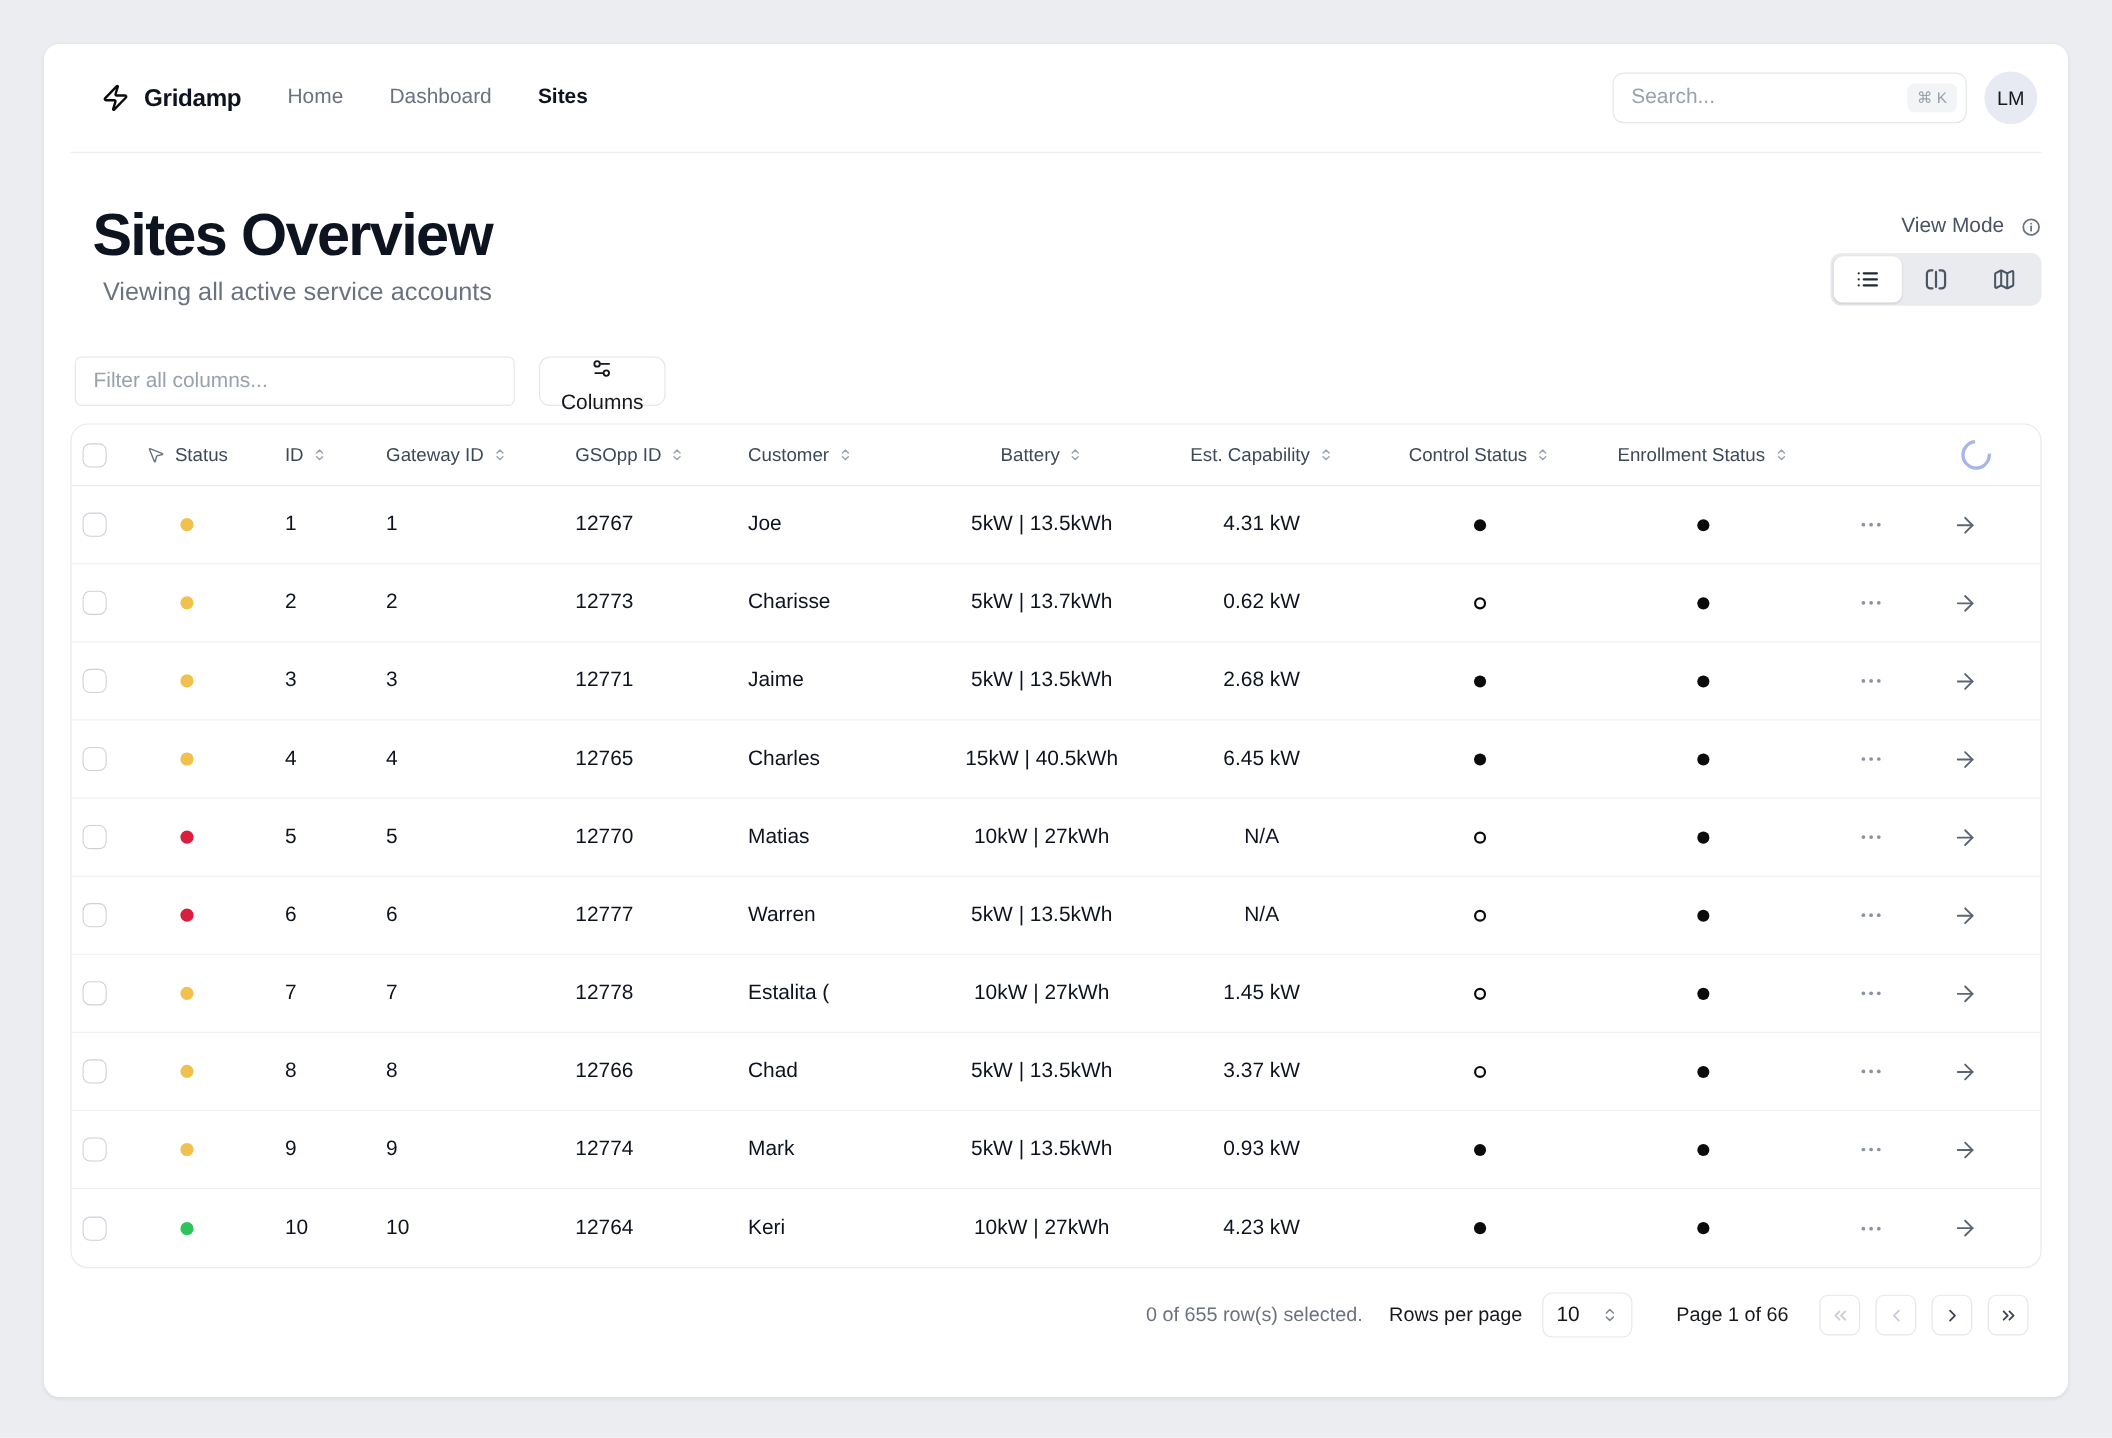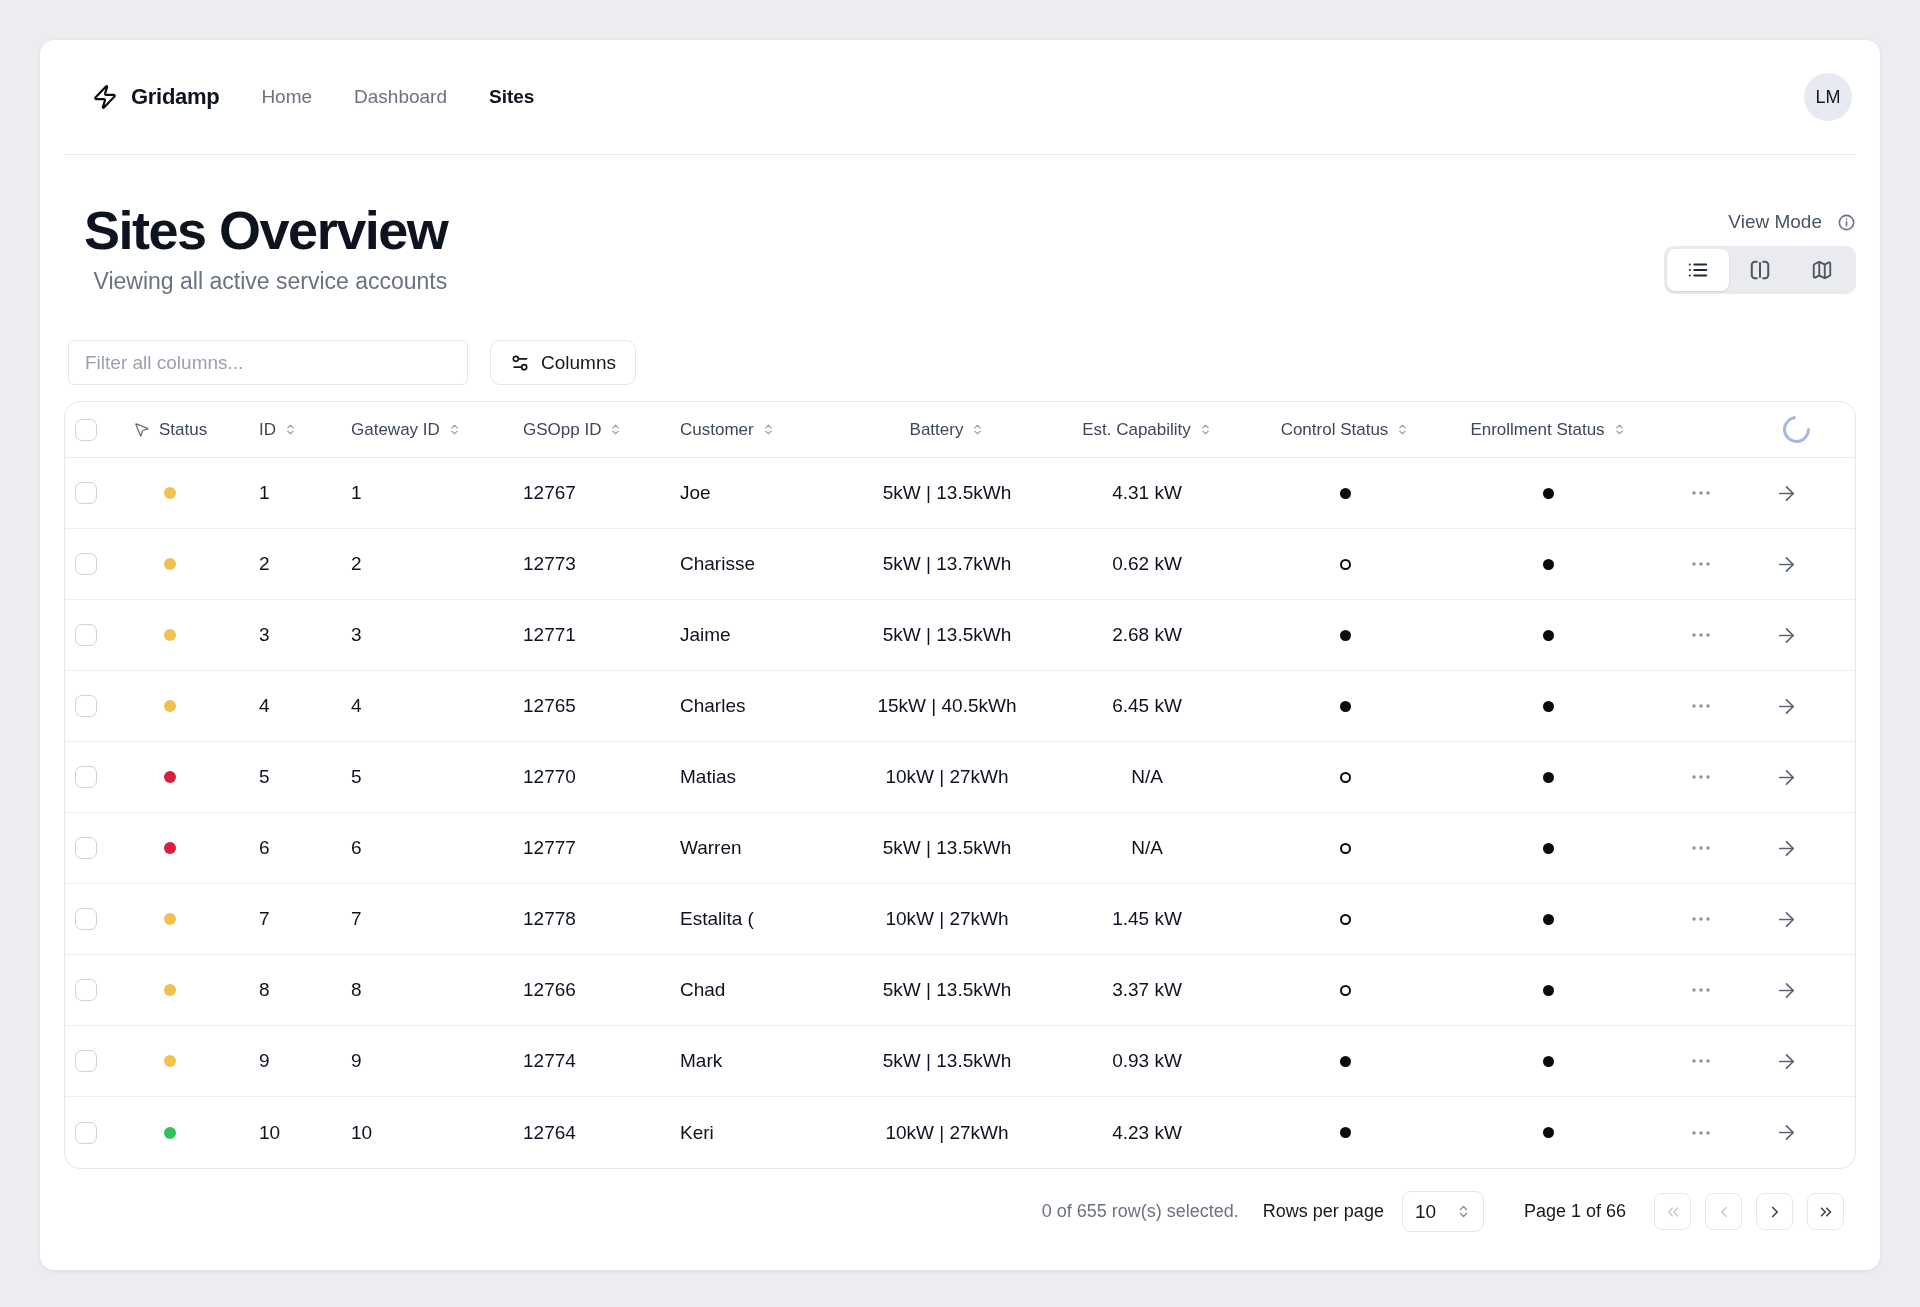--- a/index.html
+++ b/index.html
@@ -4,21 +4,21 @@
 <style>
   * { margin:0; padding:0; box-sizing:border-box; }
   html,body { width:1920px; height:1307px; overflow:hidden; }
   body { background:#ebedf1; font-family:"Liberation Sans", sans-serif; color:#0e1320; }
   svg { display:block; }
 
   .card { width:1840px; height:1230px; margin:40px 40px 0; background:#fff; border-radius:14px;
           box-shadow:0 1px 4px rgba(15,23,42,.08); padding:0 24px; overflow:hidden; }
 
   
-  .topbar { height:115px; display:flex; align-items:center; padding:0 4px 0 28px; border-bottom:1px solid #e8eaee; }
+  .topbar { height:99px; display:flex; align-items:center; padding:0 4px 0 28px; border-bottom:1px solid #e8eaee; }
   .brand { display:flex; align-items:center; gap:13px; cursor:pointer; }
   .brand-name { font-size:22px; font-weight:700; letter-spacing:-.3px; }
   .navlinks { display:flex; align-items:center; gap:42px; margin-left:42px; font-size:19px; }
   .navlink { color:#6a7280; cursor:pointer; }
   .navlink.active { color:#0e1320; font-weight:700; }
   .topbar-right { margin-left:auto; display:flex; align-items:center; gap:16px; }
   .searchbox { width:322px; height:46px; border:1px solid #e3e6ea; border-radius:10px; display:flex; align-items:center;
                padding:0 8px 0 16px; background:#fff; }
   .searchbox input { border:none; outline:none; flex:1; font-size:19px; font-family:inherit; color:#0e1320; background:transparent; }
   .searchbox input::placeholder { color:#99a1ad; }
@@ -36,21 +36,21 @@
   .seg-btn { width:62px; height:42px; border-radius:8px; display:flex; align-items:center; justify-content:center; cursor:pointer; }
   .seg-btn.active { background:#fff; box-shadow:0 1px 2px rgba(15,23,42,.12); }
 
   
   .toolbar { display:flex; align-items:center; margin-top:44px; padding-left:4px; }
   .filter-input { width:400px; height:45px; border:1px solid #e3e6ea; border-radius:6px; padding:0 16px;
                   font-size:19px; font-family:inherit; outline:none; color:#0e1320; }
   .filter-input::placeholder { color:#99a1ad; }
   .columns-btn { margin-left:22px; height:45px; padding:0 19px; border:1px solid #e3e6ea; border-radius:10px;
                  background:#fff; display:flex; align-items:center; gap:11px; font-size:19px; font-weight:500;
-                 color:#16181d; cursor:pointer; font-family:inherit; }
+                 color:#16181d; cursor:pointer; font-family:inherit;flex-direction:column; }
 
   
   .table-wrap { margin-top:16px; border:1px solid #e6e8ed; border-radius:16px; overflow:hidden; }
   .tr { display:grid; grid-template-columns:46px 118px 92px 172px 157px 197px 200px 200px 196px 210px 1fr; align-items:center; }
   .thead { height:56px; font-size:17px; color:#3e4859; font-weight:500; }
   .cell { display:flex; align-items:center; min-width:0; }
   .pl { padding-left:30px; }
   .ctr { justify-content:center; }
   .sort { margin-left:8px; flex:none; }
   .c-sel { padding-left:10px; }
@@ -95,20 +95,24 @@
           </svg>
       </span>
       <span class="brand-name">Gridamp</span>
     </div>
     <div class="navlinks">
       <span class="navlink">Home</span>
       <span class="navlink">Dashboard</span>
       <span class="navlink active">Sites</span>
     </div>
     <div class="topbar-right">
+      <div class="searchbox">
+        <input type="text" placeholder="Search..." style="">
+        <span class="kbd">⌘ K</span>
+      </div>
       <div class="avatar">LM</div>
     </div>
   </div>
 
   <div class="title-row">
     <div>
       <h1>Sites Overview</h1>
       <div class="subtitle">Viewing all active service accounts</div>
     </div>
     <div class="viewmode">

